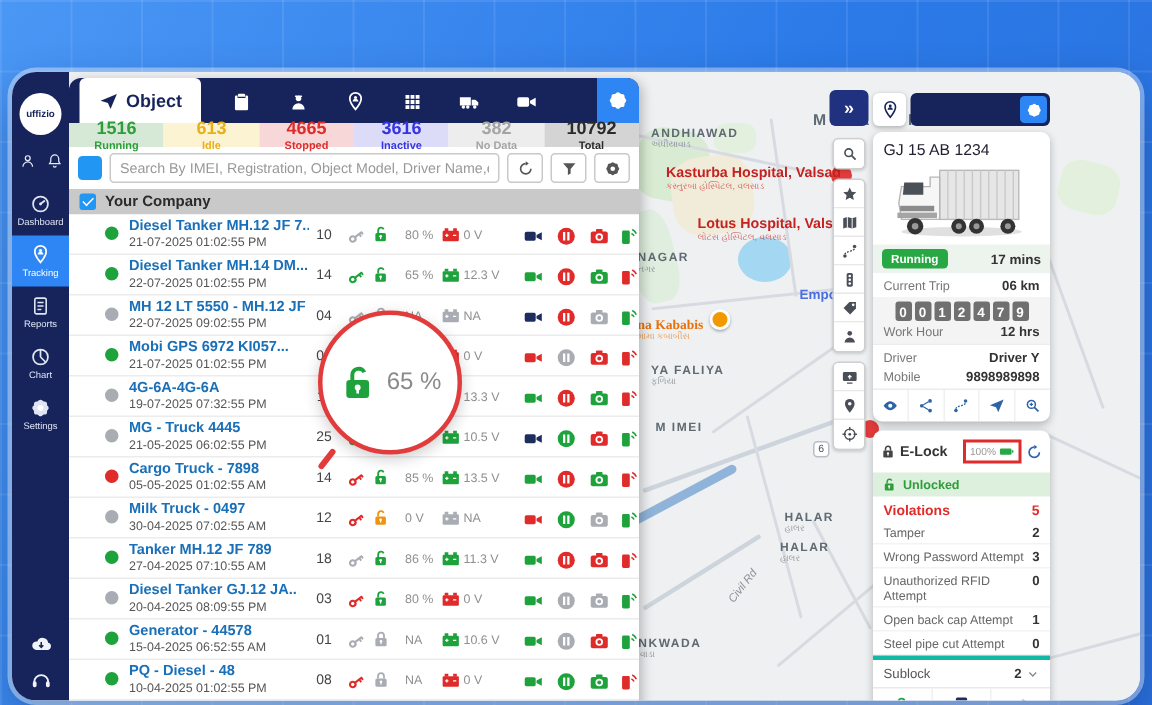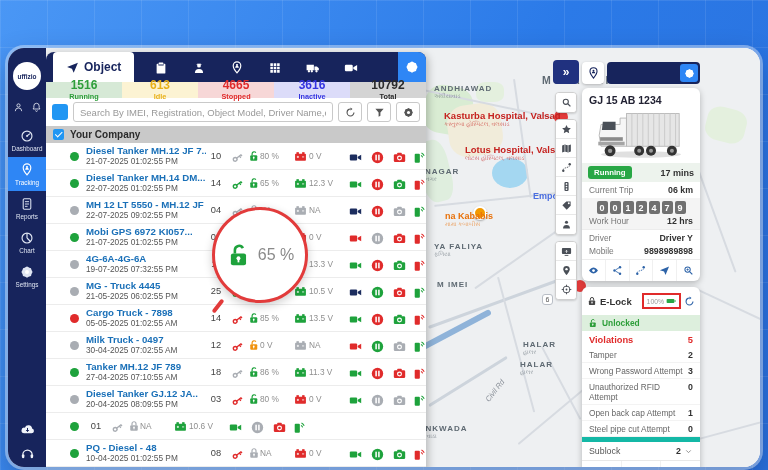--- a/index.html
+++ b/index.html
@@ -61,38 +61,38 @@
   .vrow{display:flex;align-items:center;height:27px;border-bottom:1px solid #ececec;padding-left:6px}
   .c-check{width:18px}
   .c-dot{width:16px}
   .dot{width:9px;height:9px;border-radius:50%;display:inline-block}
   .c-name{width:120px;line-height:1.12;overflow:hidden}
   .c-name .nm{font-size:9.7px;font-weight:bold;color:#1a70b8;white-space:nowrap;cursor:pointer}
   .c-name .dt{font-size:8.3px;color:#555;white-space:nowrap}
   .c-cnt{width:20px;font-size:9.3px;color:#444;text-align:center}
   .c-key{width:22px;text-align:center;font-size:13px}
   .ic-key{transform:rotate(-38deg)}
-  .c-lock{width:46px;font-size:12px;display:flex;align-items:center;gap:0}
+  .c-lock{width:46px;font-size:12px;display:flex;align-items:center;gap:10px}
   .c-bat{width:50px;font-size:13px;display:flex;align-items:center;gap:2px}
   .valtxt{font-size:8.3px;color:#8f8f8f}
   .c-ic{width:22px;text-align:center;font-size:13px}
   .c-ic:last-child{width:16px}
   
   .magnifier{position:absolute;left:166px;top:155px;width:96px;height:96px;border-radius:50%;background:#fff;border:3px solid #e23b3b;z-index:5;display:flex;align-items:center;justify-content:center;gap:6px;box-shadow:0 3px 10px rgba(0,0,0,.2)}
   .magnifier .ic{font-size:26px;color:#1ea23c}
   .mag-val{font-size:16px;color:#8a8a8a}
   .mag-tail{position:absolute;left:170px;top:246px;width:4px;height:16px;background:#e23b3b;border-radius:2px;transform:rotate(38deg);z-index:5}
   
   .vehicle-panel{position:absolute;left:536px;top:14px;width:118px;z-index:4;font-size:9px}
   .vp-header{display:flex;align-items:center;height:22px;margin-bottom:4px}
   .vp-pin{width:22px;height:22px;background:#fff;border-radius:4px;display:flex;align-items:center;justify-content:center;color:#17245c;font-size:13px;box-shadow:0 1px 3px rgba(0,0,0,.25);cursor:pointer}
   .vp-bar{flex:1;height:22px;background:#17245c;border-radius:4px;margin-left:3px;display:flex;align-items:center;justify-content:flex-end;padding:2px}
   .vp-gear{width:18px;height:18px;background:#2e86f5;border-radius:3px;color:#fff;display:flex;align-items:center;justify-content:center;font-size:11px;cursor:pointer}
   .card{background:#fff;border-radius:6px;box-shadow:0 2px 6px rgba(0,0,0,.25);overflow:hidden;margin-bottom:6px}
-  .plate{font-size:10.5px;font-weight:bold;color:#223;padding:6px 7px 2px}
+  .plate{font-size:10.5px;font-weight:normal;color:#223;padding:6px 7px 2px}
   .truckbox{display:flex;justify-content:center;padding:1px 4px 4px}
   .vp-statusrow{display:flex;align-items:center;justify-content:space-between;background:#edf3ed;padding:3px 6px}
   .badge-running{background:#28a745;color:#fff;font-size:7.8px;font-weight:bold;padding:2px 6px;border-radius:3px}
   .vp-dur{font-size:9px;font-weight:bold;color:#333}
   .kv{display:flex;justify-content:space-between;align-items:center;padding:3px 7px}
   .kv .k{color:#777;font-size:8.4px}
   .kv .v{color:#333;font-size:8.8px;font-weight:bold}
   .odo{display:flex;justify-content:center;gap:2px;background:#f4f4f4;padding:3px 0 2px}
   .odo span{width:11px;height:13px;background:#707070;color:#fff;font-size:9px;font-weight:bold;border-radius:2px;display:flex;align-items:center;justify-content:center}
   .wh{display:flex;justify-content:space-between;background:#f4f4f4;padding:0 7px 3px}
@@ -106,21 +106,21 @@
   .el-title{font-size:9.5px;font-weight:bold;color:#333;display:flex;align-items:center;gap:3px;flex:1}
   .el-batwrap{display:flex;align-items:center;gap:2px;border:2px solid #e02b2b;padding:1px 3px;margin-right:3px}
   .el-batpct{font-size:6.8px;color:#999}
   .el-batwrap .ic{font-size:10px;color:#28a745}
   .el-refresh{color:#2d63a8;font-size:11px;cursor:pointer}
   .el-unlocked{display:flex;align-items:center;gap:4px;background:#ddefdd;padding:3px 6px;color:#2e9e3a;font-size:8.4px;font-weight:bold}
   .el-unlocked .ic{font-size:10px}
   .el-viol{display:flex;justify-content:space-between;padding:4px 7px 2px;color:#e02b2b;font-weight:bold;font-size:9.3px}
   .el-item{display:flex;justify-content:space-between;padding:2.5px 7px;border-bottom:1px solid #f3f3f3;color:#666;font-size:8.3px}
   .el-item b{color:#333;font-size:8.8px}
-  .el-sub{display:flex;justify-content:space-between;align-items:center;padding:4px 7px;border-top:5px solid #14b8a6;color:#555;font-size:8.8px}
+  .el-sub{display:flex;justify-content:space-between;align-items:center;padding:4px 7px;border-top:3px solid #14b8a6;color:#555;font-size:8.8px}
   .el-sub .right{display:flex;align-items:center;gap:3px;font-weight:bold;color:#333}
   .el-sub .ic{font-size:9px;color:#888}
   .el-foot{display:flex;border-top:1px solid #e8e8e8}
   .el-foot .fcell{flex:1;height:22px;display:flex;align-items:center;justify-content:center;border-right:1px solid #f0f0f0;font-size:12px;cursor:pointer}
   .el-foot .fcell:last-child{border-right:none}
 </style>
 </head>
 <body>
 
 <svg width="0" height="0" style="position:absolute">
@@ -414,21 +414,21 @@
     <div class="marker" style="left:427px;top:158px;width:14px;height:14px;background:#f29900;border:2px solid #fff;box-shadow:0 1px 2px rgba(0,0,0,.3)"></div>
     <div class="badge6" style="left:496px;top:246px">6</div>
 
     <div id="map-labels">
         <div class="maplabel ml-area ml-big" style="left:496px;top:26px;">MOTA TAIWAD</div>
         <div class="maplabel ml-area" style="left:388px;top:36px;">ANDHIAWAD<span class="ml-sub">અંધીયાવાડ</span></div>
         <div class="maplabel ml-red" style="left:398px;top:62px;">Kasturba Hospital, Valsad<span class="ml-sub">કસ્તુરબા હોસ્પિટલ, વલસાડ</span></div>
         <div class="maplabel ml-red" style="left:419px;top:96px;">Lotus Hospital, Valsad<span class="ml-sub">લોટસ હોસ્પિટલ, વલસાડ</span></div>
         <div class="maplabel ml-area" style="left:379px;top:119px;">NAGAR<span class="ml-sub">નગર</span></div>
         <div class="maplabel ml-blue" style="left:487px;top:143px;">Emporio</div>
-        <div class="maplabel ml-orange" style="left:399px;top:163px;">na Kababis<span class="ml-sub">મામા કબાબીસ</span></div>
+        <div class="maplabel ml-orange" style="left:379px;top:163px;font-family:Liberation Serif, serif;">na Kababis<span class="ml-sub">મામા કબાબીસ</span></div>
         <div class="maplabel ml-area" style="left:388px;top:194px;">YA FALIYA<span class="ml-sub">ફળિયા</span></div>
         <div class="maplabel ml-area" style="left:391px;top:232px;">M IMEI</div>
         <div class="maplabel ml-area" style="left:477px;top:292px;">HALAR<span class="ml-sub">હાલર</span></div>
         <div class="maplabel ml-area" style="left:474px;top:312px;">HALAR<span class="ml-sub">હાલર</span></div>
         <div class="maplabel ml-road" style="left:436px;top:338px;transform:rotate(-52deg);">Civil Rd</div>
         <div class="maplabel ml-area" style="left:366px;top:376px;">NANKWADA<span class="ml-sub">નાનકવાડા</span></div>
       </div>
 
     <div class="expand-btn">»</div>
 
@@ -535,20 +535,24 @@
      <b>613</b>
             <span>Idle</span>
           </div>
           <div class="stat" style="background:#f7d7d7;color:#e02b2b">
      <b>4665</b>
             <span>Stopped</span>
           </div>
           <div class="stat" style="background:#dcdcf9;color:#3434e0">
      <b>3616</b>
             <span>Inactive</span>
+          </div>
+          <div class="stat" style="background:#ededed;color:#a5a5a5">
+     <b>382</b>
+            <span>No Data</span>
           </div>
           <div class="stat" style="background:#d4d4d4;color:#2b2b2b">
      <b>10792</b>
             <span>Total</span>
           </div>
         </div>
 
       <div class="searchrow">
         <div class="cb-lg"></div>
         <input class="search-input" placeholder="Search By IMEI, Registration, Object Model, Driver Name,etc." style="">
@@ -926,20 +930,24 @@
     <span class="c-ic"><svg class="ic " style="color:#a9adb3">
                 <use href="#sym-photocam"></use>
               </svg></span>
     <span class="c-ic"><svg class="ic " style="color:#1ea23c">
                 <use href="#sym-mobile"></use>
               </svg></span>
   </div>
           <div class="vrow">
     <span class="c-check"><span class="cb"></span></span>
     <span class="c-dot"><span class="dot" style="background:#1ea23c"></span></span>
+    <span class="c-name">
+      <div class="nm">Generator - 44578</div>
+      <div class="dt">15-04-2025 06:52:55 AM</div>
+    </span>
     <span class="c-cnt">01</span>
     <span class="c-key"><svg class="ic ic-key" style="color:#a9adb3">
                 <use href="#sym-key"></use>
               </svg></span>
     <span class="c-lock">
               <svg class="ic " style="color:#a9adb3">
                 <use href="#sym-lock-closed"></use>
               </svg>
               <span class="valtxt">NA</span>
             </span>

